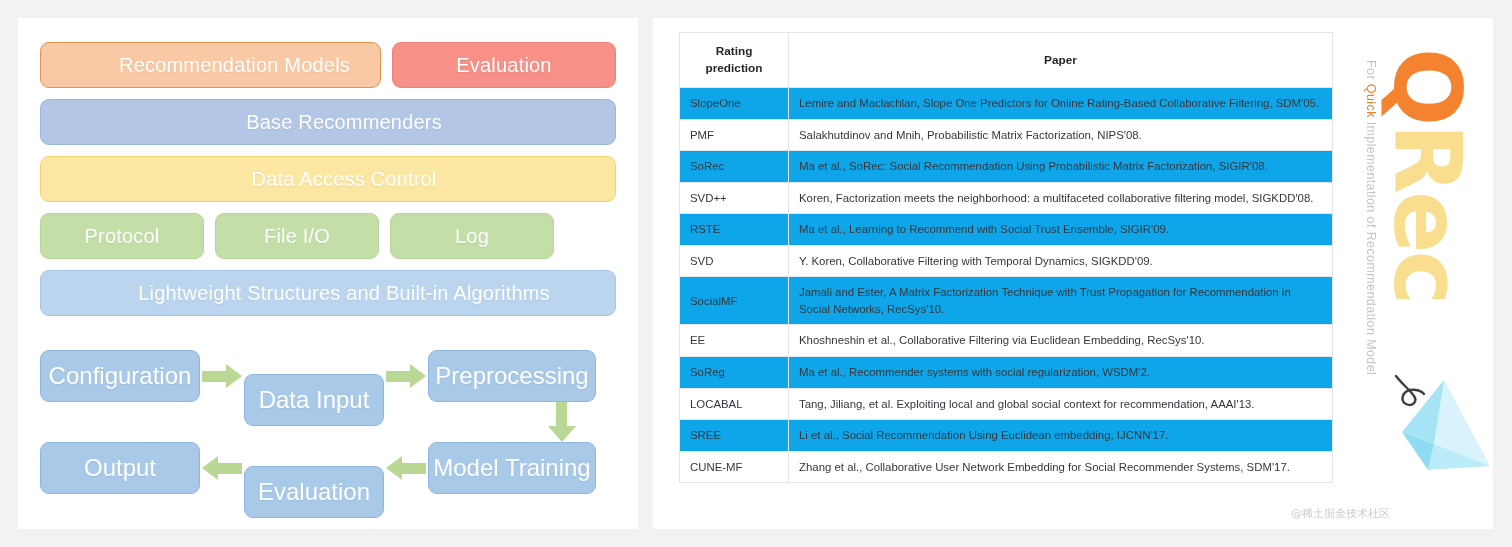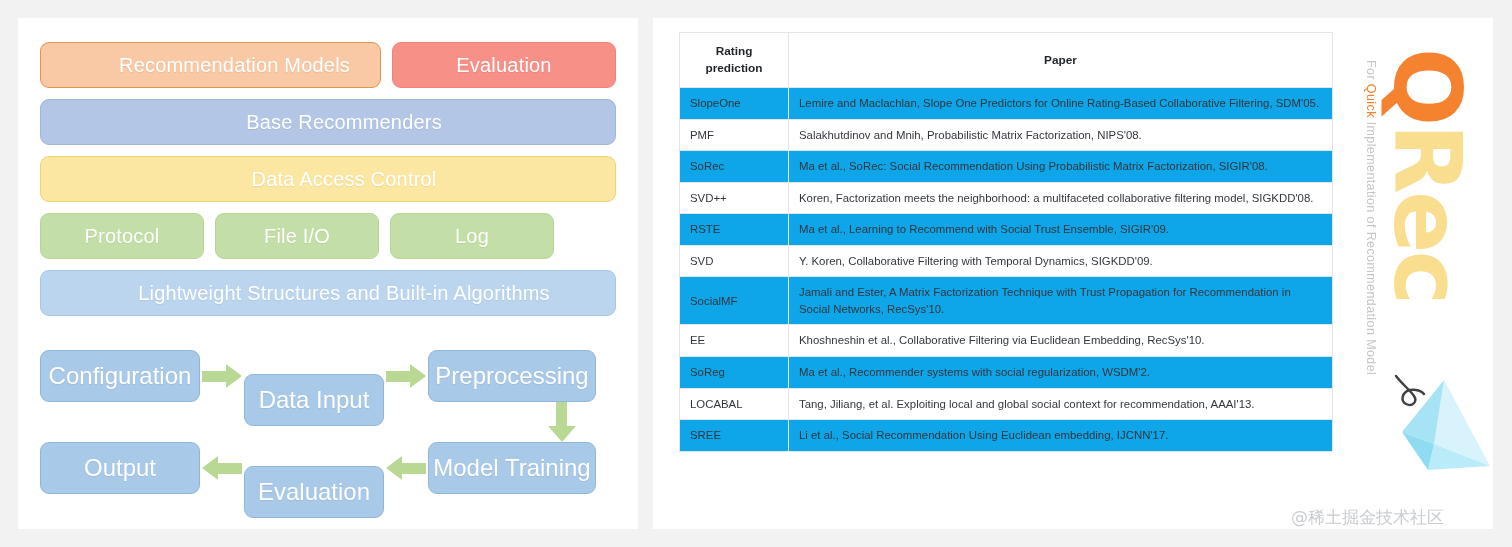--- a/index.html
+++ b/index.html
@@ -151,21 +151,21 @@
     white-space: nowrap;
   }
   .logo-q { color: #f5822f; }
   .logo-rec { color: #f8de8e; }
 
   .plane { position: absolute; left: 1398px; top: 370px; width: 96px; height: 110px; }
   .squiggle { position: absolute; left: 1392px; top: 370px; width: 34px; height: 40px; }
 
   .watermark {
     position: absolute; left: 1291px; top: 506px;
-    font-size: 17px; color: #c9ccd0;
+    font-size: 11px; color: #c9ccd0;
     font-family: "DejaVu Sans", sans-serif;
     white-space: nowrap;
   }
 </style>
 </head>
 <body>
 
 <div class="page">
 
   <div class="left-panel">
@@ -276,20 +276,24 @@
           <td>Ma et al., Recommender systems with social regularization, WSDM'2.</td>
         </tr>
         <tr>
           <td class="key">LOCABAL</td>
           <td>Tang, Jiliang, et al. Exploiting local and global social context for recommendation, AAAI'13.</td>
         </tr>
         <tr class="alt">
           <td class="key">SREE</td>
           <td>Li et al., Social Recommendation Using Euclidean embedding, IJCNN'17.</td>
         </tr>
+        <tr>
+          <td class="key">CUNE-MF</td>
+          <td>Zhang et al., Collaborative User Network Embedding for Social Recommender Systems, SDM'17.</td>
+        </tr>
       </tbody>
     </table>
 
     <div class="vert-tag" style="left:699px; top:42px;">
       <span>For </span><span class="hl">Quick</span><span> Implementation of Recommendation Model</span>
     </div>
 
     <div class="logo-wrap" style="left:725px; top:34px;">
       <div class="logo-text">
         <span class="logo-q">Q</span><span class="logo-rec">Rec</span>

